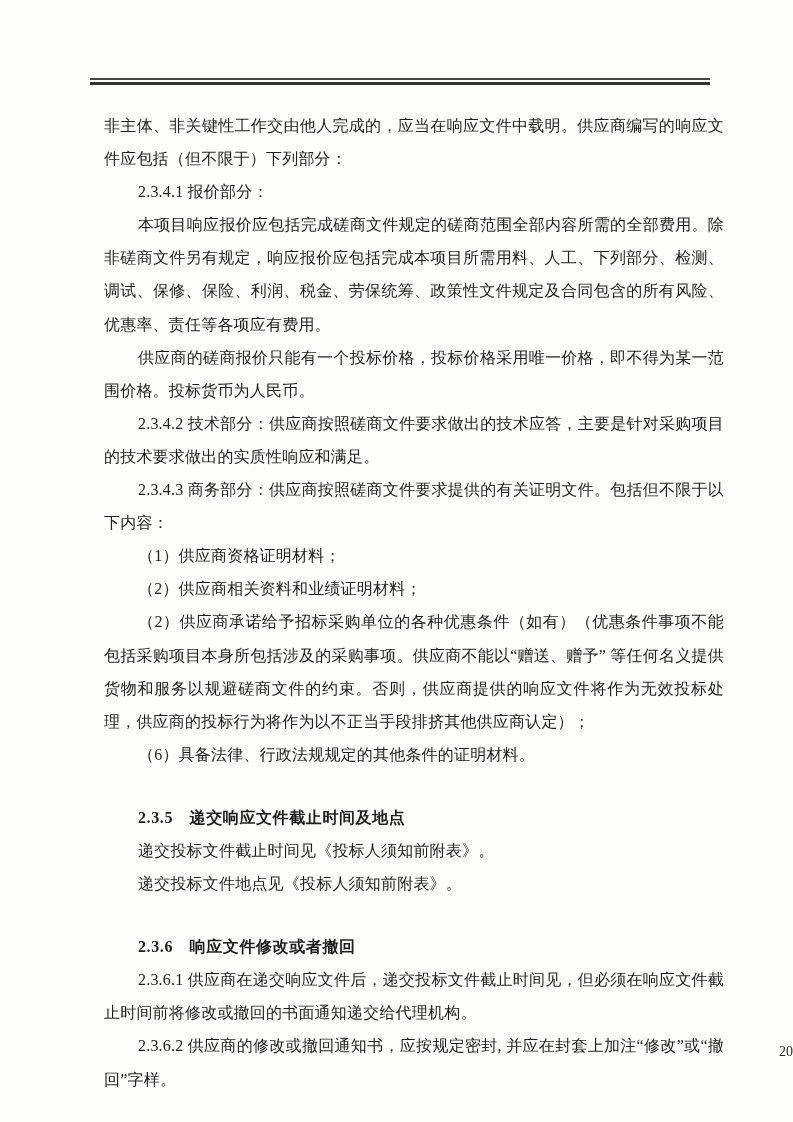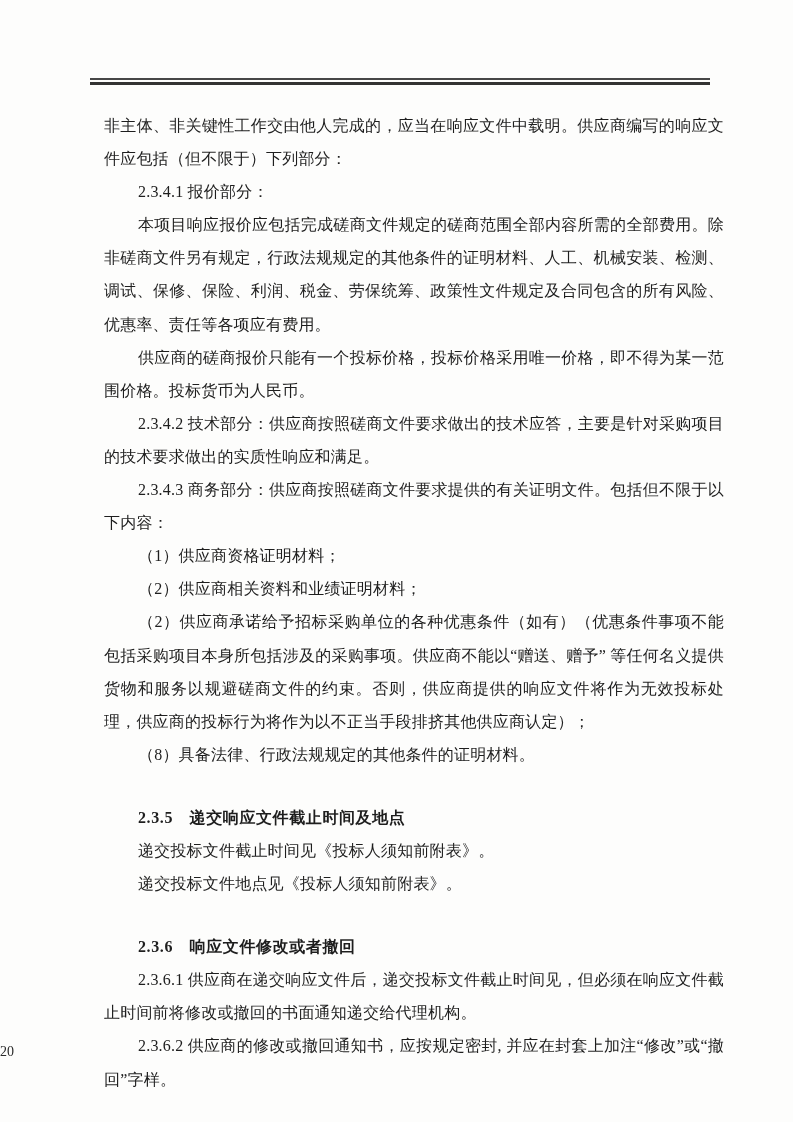--- a/index.html
+++ b/index.html
@@ -50,43 +50,43 @@
   .content p.hd {
     font-weight: bold;
     letter-spacing: 0.6px;
     margin-top: 30px;
   }
   .page-number {
     position: absolute;
     left: 0;
     top: 1044px;
     width: 100%;
-    text-align: left;
+    text-align: right;
     font-size: 14px;
     color: #2a2a2a;
   }
 </style>
 </head>
 <body>
 
 <div class="page">
 
   <div class="header-rule"></div>
 
   <div class="content">
     <p class="cont">非主体、非关键性工作交由他人完成的，应当在响应文件中载明。供应商编写的响应文件应包括（但不限于）下列部分：</p>
     <p>2.3.4.1 报价部分：</p>
-    <p>本项目响应报价应包括完成磋商文件规定的磋商范围全部内容所需的全部费用。除非磋商文件另有规定，行政法规规定的其他条件的证明材料、人工、机械安装、检测、调试、保修、保险、利润、税金、劳保统筹、政策性文件规定及合同包含的所有风险、优惠率、责任等各项应有费用。</p>
+    <p>本项目响应报价应包括完成磋商文件规定的磋商范围全部内容所需的全部费用。除非磋商文件另有规定，响应报价应包括完成本项目所需用料、人工、下列部分、检测、调试、保修、保险、利润、税金、劳保统筹、政策性文件规定及合同包含的所有风险、优惠率、责任等各项应有费用。</p>
     <p>供应商的磋商报价只能有一个投标价格，投标价格采用唯一价格，即不得为某一范围价格。投标货币为人民币。</p>
     <p>2.3.4.2 技术部分：供应商按照磋商文件要求做出的技术应答，主要是针对采购项目的技术要求做出的实质性响应和满足。</p>
     <p>2.3.4.3 商务部分：供应商按照磋商文件要求提供的有关证明文件。包括但不限于以下内容：</p>
     <p>（1）供应商资格证明材料；</p>
     <p>（2）供应商相关资料和业绩证明材料；</p>
     <p>（2）供应商承诺给予招标采购单位的各种优惠条件（如有）（优惠条件事项不能包括采购项目本身所包括涉及的采购事项。供应商不能以“赠送、赠予” 等任何名义提供货物和服务以规避磋商文件的约束。否则，供应商提供的响应文件将作为无效投标处理，供应商的投标行为将作为以不正当手段排挤其他供应商认定）；</p>
-    <p>（8）具备法律、行政法规规定的其他条件的证明材料。</p>
+    <p>（6）具备法律、行政法规规定的其他条件的证明材料。</p>
     <p class="hd">2.3.5　递交响应文件截止时间及地点</p>
     <p>递交投标文件截止时间见《投标人须知前附表》。</p>
     <p>递交投标文件地点见《投标人须知前附表》。</p>
     <p class="hd">2.3.6　响应文件修改或者撤回</p>
     <p>2.3.6.1 供应商在递交响应文件后，递交投标文件截止时间见，但必须在响应文件截止时间前将修改或撤回的书面通知递交给代理机构。</p>
     <p>2.3.6.2 供应商的修改或撤回通知书，应按规定密封, 并应在封套上加注“修改”或“撤回”字样。</p>
   </div>
 
   <div class="page-number">20</div>
 

